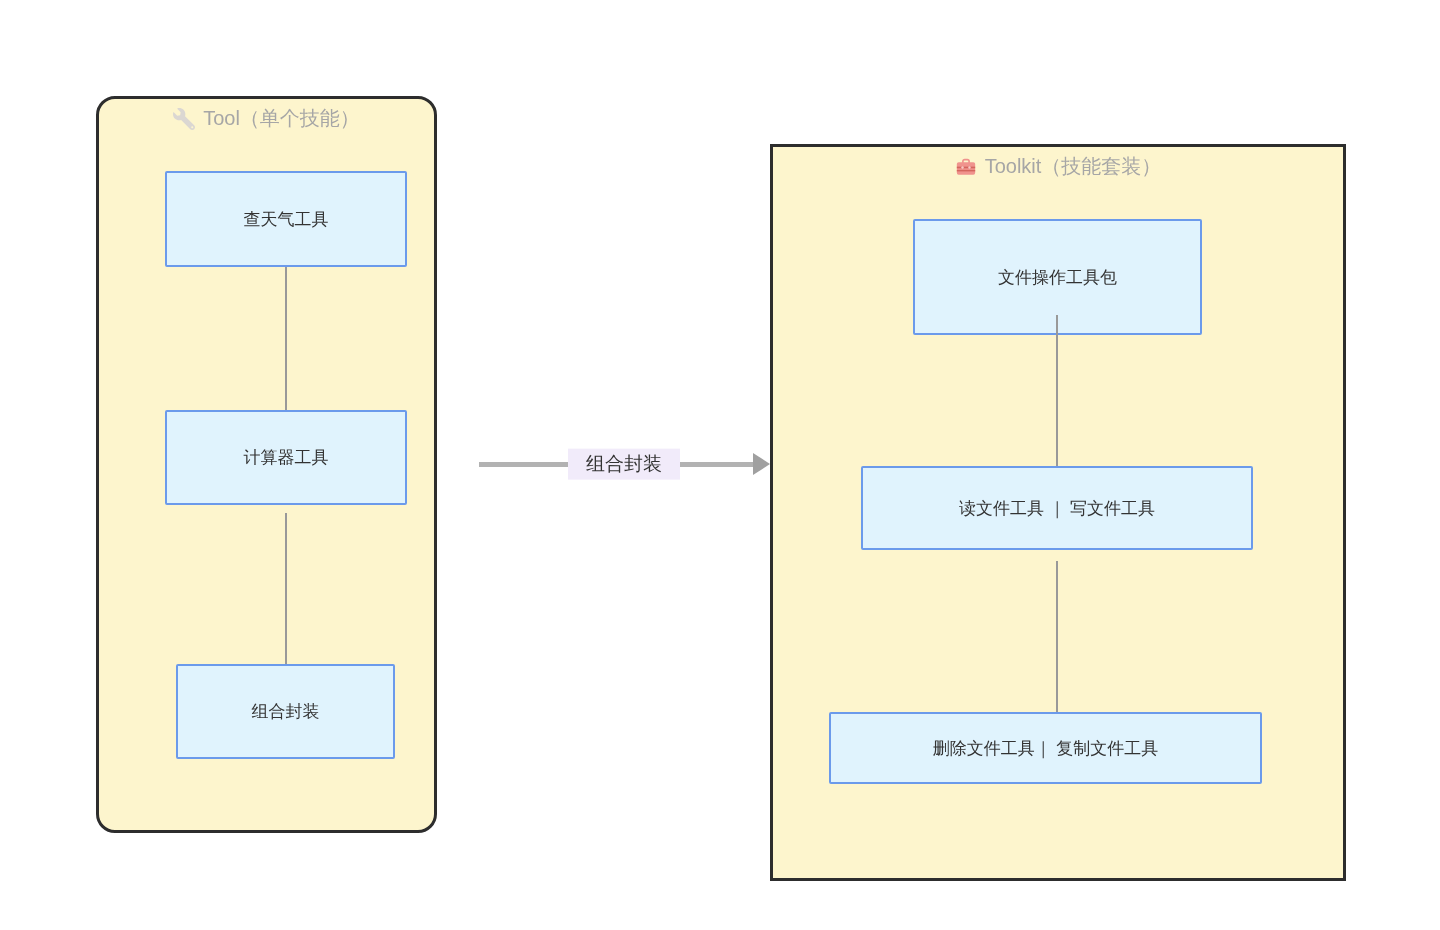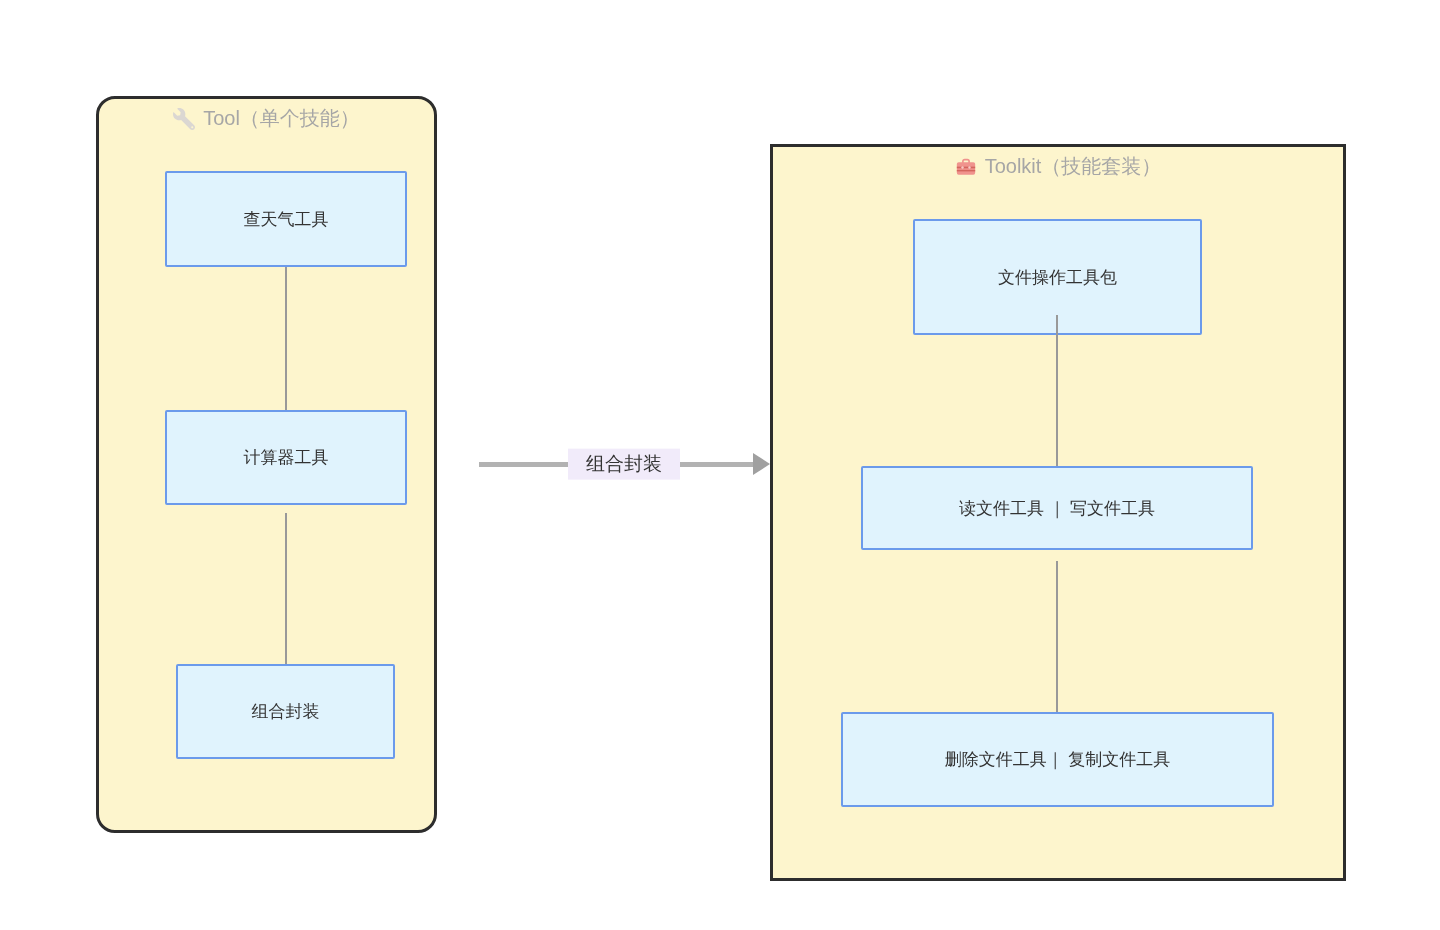--- a/index.html
+++ b/index.html
@@ -120,16 +120,16 @@
     </div>
 
     <div class="node" style="left:140px; top:72px; width:289px; height:116px;">文件操作工具包</div>
 
     <div class="vline" style="left:283px; top:168px; height:151px;"></div>
 
     <div class="node" style="left:88px; top:319px; width:392px; height:84px;">读文件工具 ｜ 写文件工具</div>
 
     <div class="vline" style="left:283px; top:414px; height:151px;"></div>
 
-    <div class="node" style="left:68px; top:565px; width:433px; height:95px;">删除文件工具｜ 复制文件工具</div>
+    <div class="node" style="left:56px; top:565px; width:433px; height:72px;">删除文件工具｜ 复制文件工具</div>
   </div>
 
 </div>
 
 </body></html>

